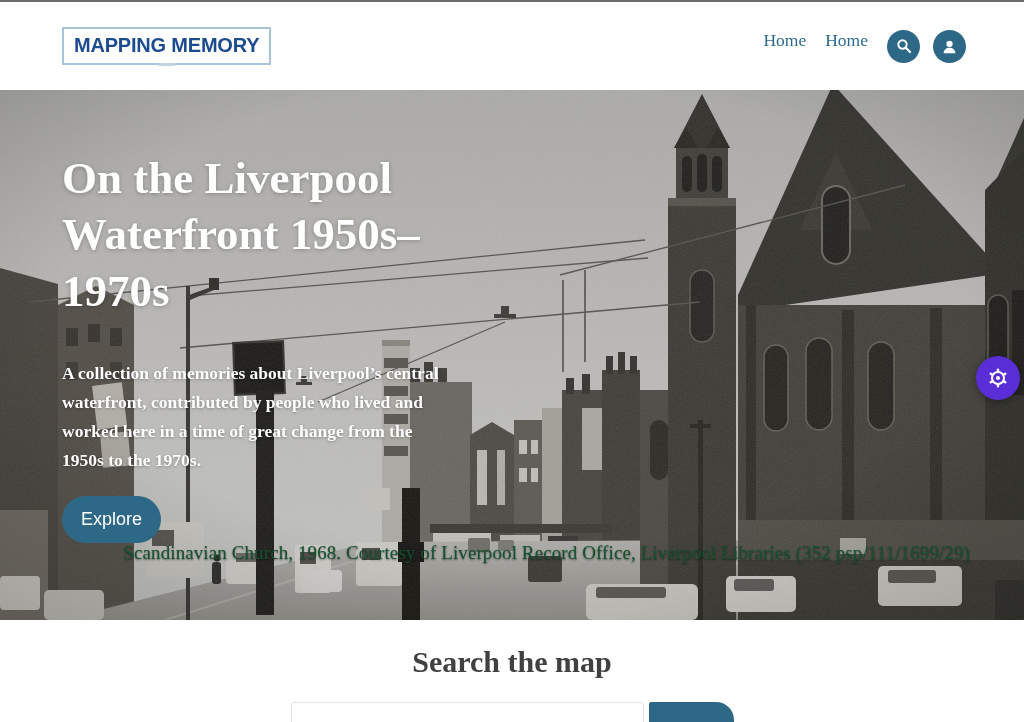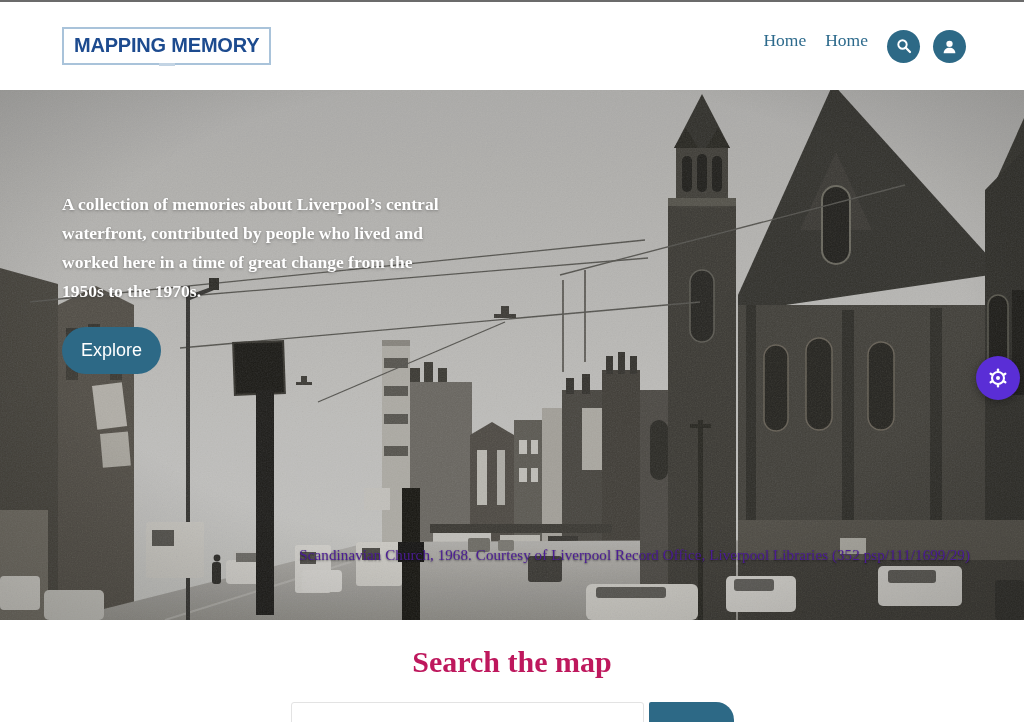--- a/index.html
+++ b/index.html
@@ -27,29 +27,29 @@
   
   .hero { position:relative; width:1024px; height:530px; background:#b9b8b5; overflow:hidden; }
   .hero-photo { position:absolute; inset:0; display:block; }
   .hero-content { position:absolute; left:62px; top:60px; color:#fff; }
   .hero-title { margin:0; width:434px; font-size:45px; line-height:1.25; font-weight:700;
                 text-shadow:0 1px 4px rgba(0,0,0,.25); }
   .hero-desc { width:386px; margin:40px 0 0; font-size:17.5px; line-height:1.66; font-weight:700;
                text-shadow:0 1px 3px rgba(0,0,0,.3); }
   .explore-btn { margin-top:21px; background:#2d6986; color:#fff; border:none; border-radius:24px;
                  padding:13px 19px; font-size:18px; font-family:Liberation Sans, sans-serif; cursor:pointer; }
-  .photo-caption { position:absolute; right:54px; bottom:56px; color:#4c1d95; font-size:15px;
+  .photo-caption { position:absolute; right:54px; bottom:56px; color:#14532d; font-size:19px;
                    text-shadow:0 1px 2px rgba(0,0,0,.55); letter-spacing:.1px; }
   .a11y-btn { position:absolute; right:4px; top:266px; width:44px; height:44px; border-radius:50%;
               background:#5a2ed6; border:none; display:flex; align-items:center; justify-content:center;
               cursor:pointer; box-shadow:0 2px 8px rgba(0,0,0,.35); }
 
   
   .search-section { text-align:center; padding-top:25px; background:#fff; }
-  .search-title { margin:0; color:#be185d; font-size:30px; font-weight:700; }
+  .search-title { margin:0; color:#404040; font-size:30px; font-weight:700; }
   .search-row { display:flex; justify-content:center; align-items:flex-start; margin-top:23px; }
   .map-search-input { width:353px; height:46px; border:1px solid #e3e3e3; border-radius:3px;
                       background:#fff; padding:0 12px; font-size:16px; font-family:inherit; outline:none; }
   .map-search-submit { width:85px; height:46px; margin-left:5px; background:#2d6986; border:none;
                        border-radius:2px 18px 2px 2px; cursor:pointer; }
 </style>
 </head>
 <body>
 
 <div class="page">
@@ -281,20 +281,21 @@
         <rect x="402" y="398" width="18" height="132" fill="#15140f"></rect>
         <rect x="398" y="452" width="26" height="20" fill="#121110"></rect>
       </g>
 
       <rect x="0" y="0" width="1024" height="530" filter="url(#grain)" opacity="0.15"></rect>
       <rect x="0" y="0" width="1024" height="530" fill="#41443c" opacity="0.05"></rect>
       <rect x="0" y="0" width="1024" height="530" fill="url(#vg)"></rect>
     </svg>
 
     <div class="hero-content">
+      <h1 class="hero-title">On the Liverpool Waterfront 1950s–1970s</h1>
       <p class="hero-desc">A collection of memories about Liverpool’s central waterfront, contributed by people who lived and worked here in a time of great change from the 1950s to the 1970s.</p>
       <button class="explore-btn">Explore</button>
     </div>
 
     <div class="photo-caption">Scandinavian Church, 1968. Courtesy of Liverpool Record Office, Liverpool Libraries (352 psp/111/1699/29)</div>
 
     <button class="a11y-btn">
       <span style="display:flex">
         <svg width="24" height="24" viewBox="0 0 24 24">
           <g fill="#fff">

